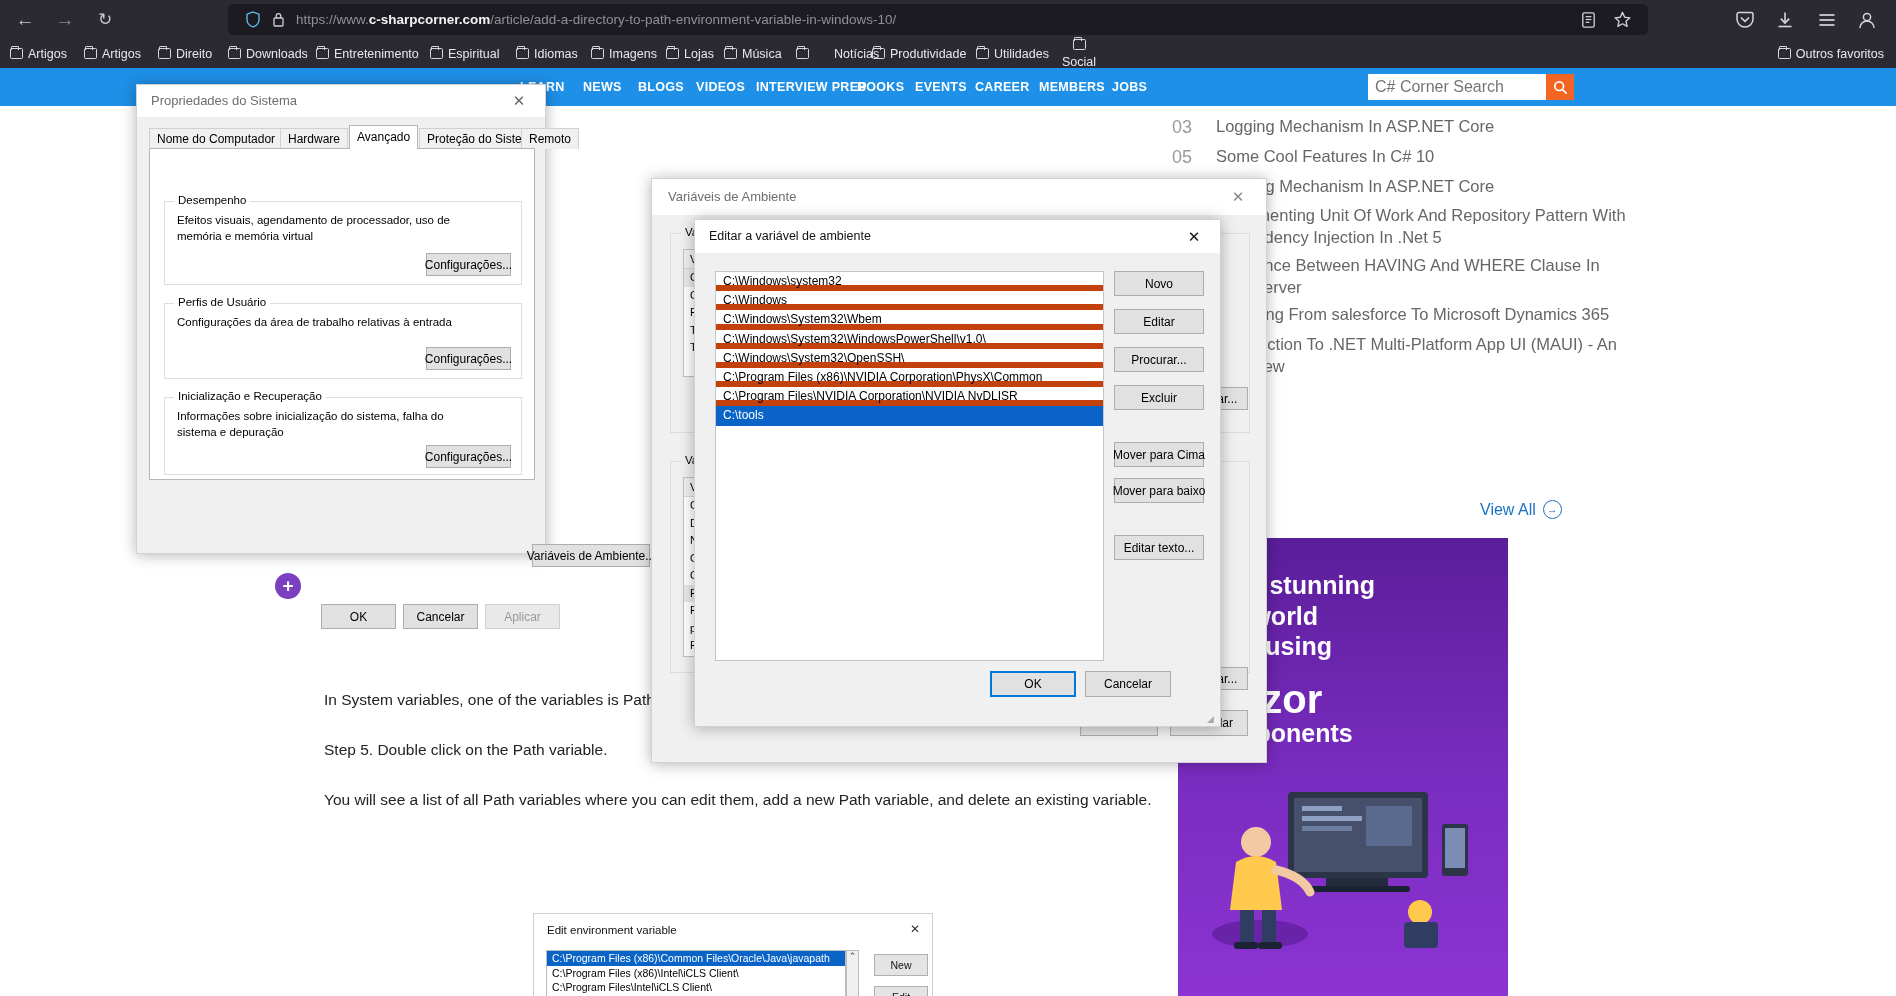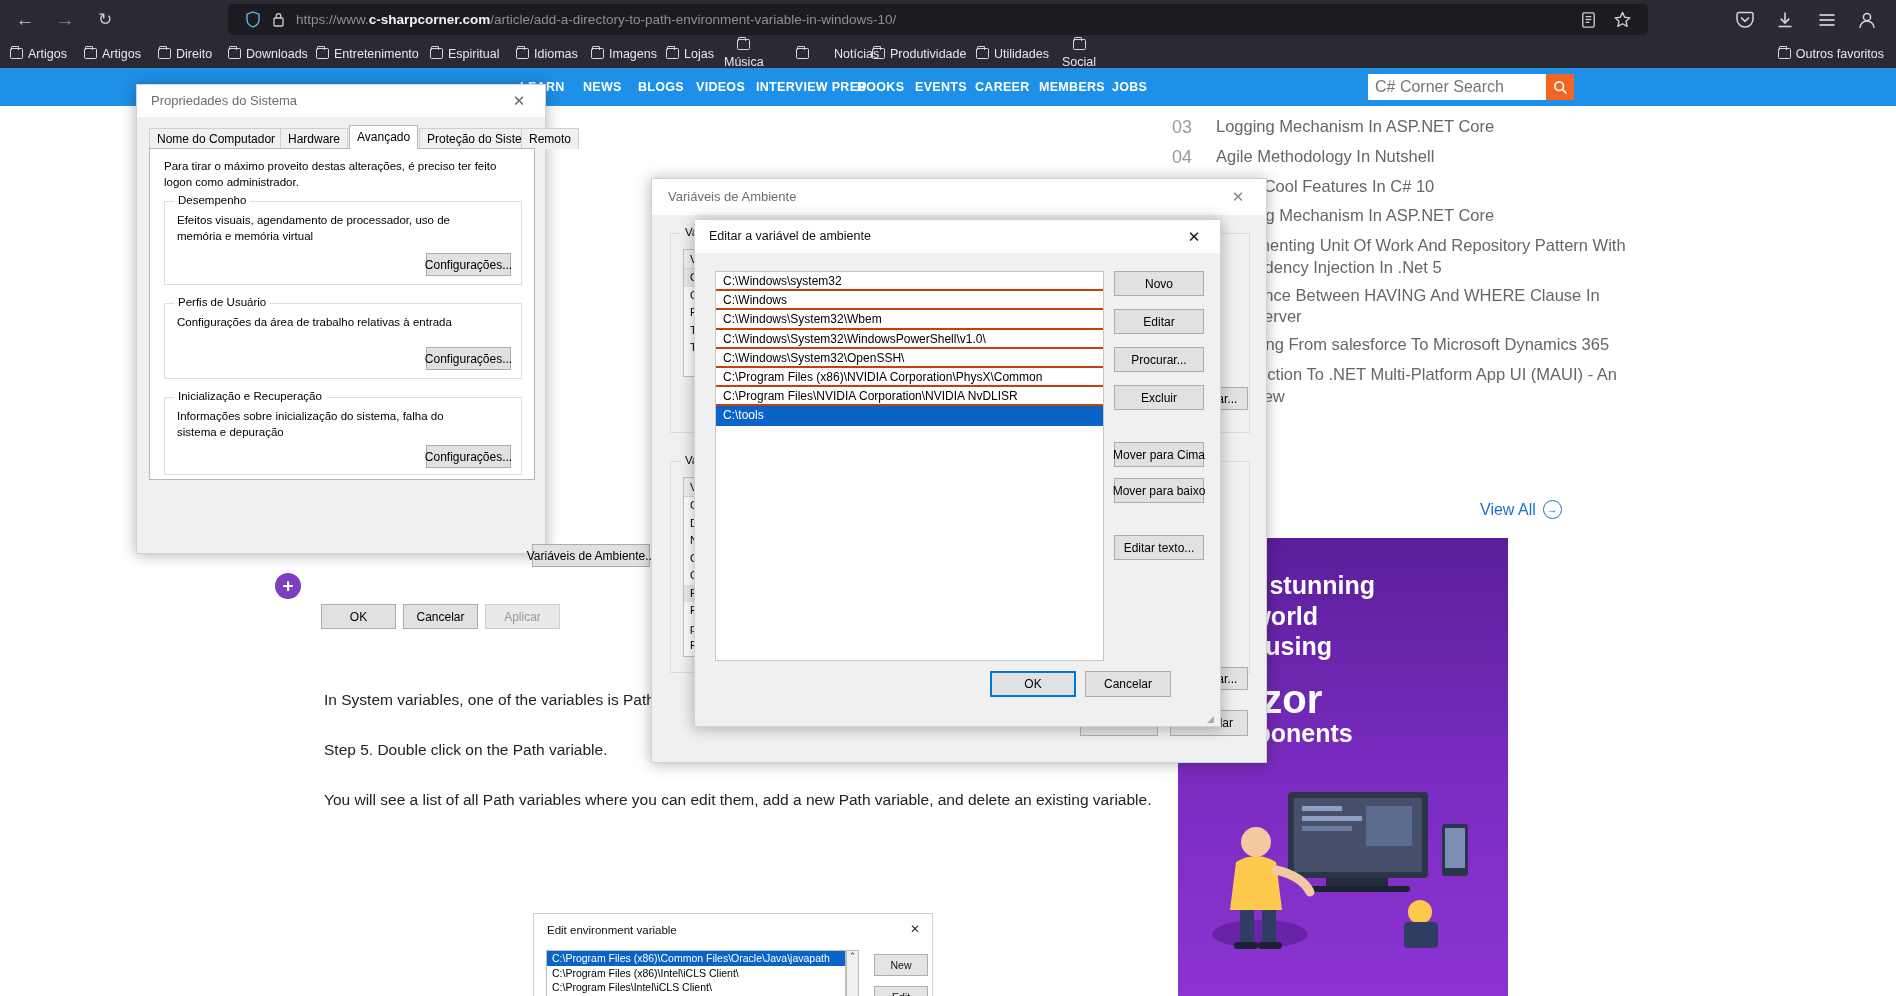--- a/index.html
+++ b/index.html
@@ -248,21 +248,21 @@
   #edv-title{ height:33px; background:#fff; }
   #edv-title .t{ position:absolute; left:14px; top:0; height:33px; line-height:33px; font-size:12.5px; color:#111; }
   #edv-title .x{ position:absolute; right:4px; top:0; width:44px; height:33px;
      display:flex; align-items:center; justify-content:center; font-size:15px; color:#111; }
   #edv-list{
     position:absolute; left:20px; top:51px; width:389px; height:390px;
     background:#fff; border:1px solid #c6c6c6; overflow:hidden;
   }
   #edv-list .r{
     height:19.2px; line-height:19.2px; font-size:12px; padding-left:7px;
-    white-space:nowrap; border-bottom:2px solid #c2410c;
+    white-space:nowrap; border-bottom:6px solid #c2410c;
   }
   #edv-list .r.sel{ background:#0a64c8; color:#fff; border-bottom-color:#0a64c8; }
   .edv-btn{ position:absolute; left:419px; width:90px; height:25px; }
   #edv-footer .win-btn{ width:86px; height:26px; }
 
   #resize-grip{ position:absolute; right:3px; bottom:2px; width:10px; height:10px;
      color:#aaa; font-size:9px; }
 </style>
 </head>
 <body>
@@ -297,24 +297,20 @@
     <p>Step 5. Double click on the Path variable.</p>
     <p>You will see a list of all Path variables where you can edit them, add a new Path variable, and delete an existing variable.</p>
   </div>
 
   <div id="plus-badge">+</div>
 
   <div id="popular-list">
     <div class="pop-row">
       <span class="pop-num">03</span>
       <span>Logging Mechanism In ASP.NET Core</span>
-    </div>
-    <div class="pop-row">
-      <span class="pop-num">04</span>
-      <span>Agile Methodology In Nutshell</span>
     </div>
     <div class="pop-row">
       <span class="pop-num">05</span>
       <span>Some Cool Features In C# 10</span>
     </div>
     <div class="pop-row">
       <span class="pop-num">06</span>
       <span>Logging Mechanism In ASP.NET Core</span>
     </div>
     <div class="pop-row">
@@ -403,21 +399,20 @@
   </div>
   <div id="sp-tabs">
     <div class="sp-tab" style="left:0;">Nome do Computador</div>
     <div class="sp-tab" style="left:131px;">Hardware</div>
     <div class="sp-tab active" style="left:200px;">Avançado</div>
     <div class="sp-tab" style="left:270px;">Proteção do Sistema</div>
     <div class="sp-tab" style="left:372px;">Remoto</div>
   </div>
 
   <div id="sp-panel">
-    <div id="sp-intro">Para tirar o máximo proveito destas alterações, é preciso ter feito logon como administrador.</div>
 
     <div class="gbox" style="left:14px; top:52px; width:358px; height:84px;">
       <div class="legend">Desempenho</div>
       <div class="desc">Efeitos visuais, agendamento de processador, uso de memória e memória virtual</div>
       <div class="win-btn sp-cfg-btn" style="right:10px; bottom:8px;">Configurações...</div>
     </div>
 
     <div class="gbox" style="left:14px; top:154px; width:358px; height:76px;">
       <div class="legend">Perfis de Usuário</div>
       <div class="desc">Configurações da área de trabalho relativas à entrada</div>
@@ -597,21 +592,21 @@
         <span>Idiomas</span>
       </div>
     <div class="bm-item" style="left:585px;">
         <span class="folder-ico"></span>
         <span>Imagens</span>
       </div>
     <div class="bm-item" style="left:660px;">
         <span class="folder-ico"></span>
         <span>Lojas</span>
       </div>
-    <div class="bm-item" style="left:718px;flex-direction:column;">
+    <div class="bm-item" style="left:718px;">
         <span class="folder-ico"></span>
         <span>Música</span>
       </div>
     <div class="bm-item" style="left:790px;gap:25px;">
         <span class="folder-ico"></span>
         <span>Notícias</span>
       </div>
     <div class="bm-item" style="left:866px;">
         <span class="folder-ico"></span>
         <span>Produtividade</span>

